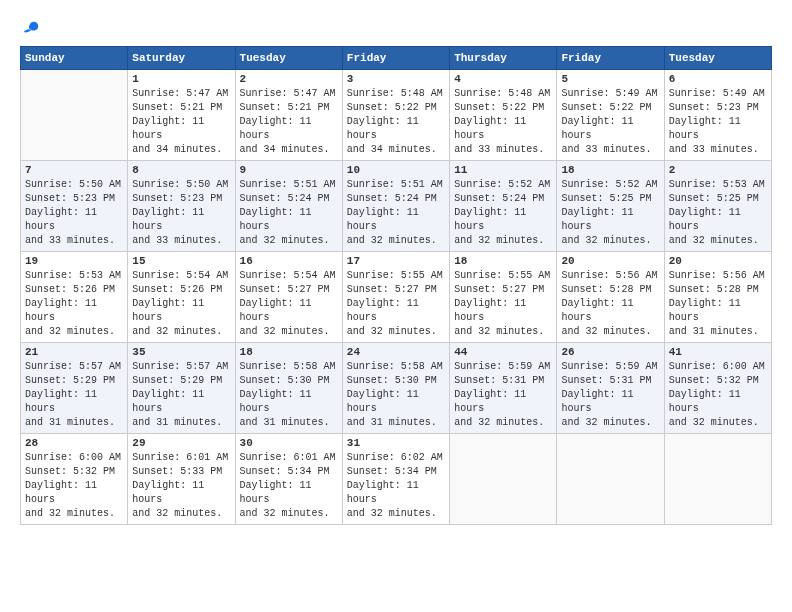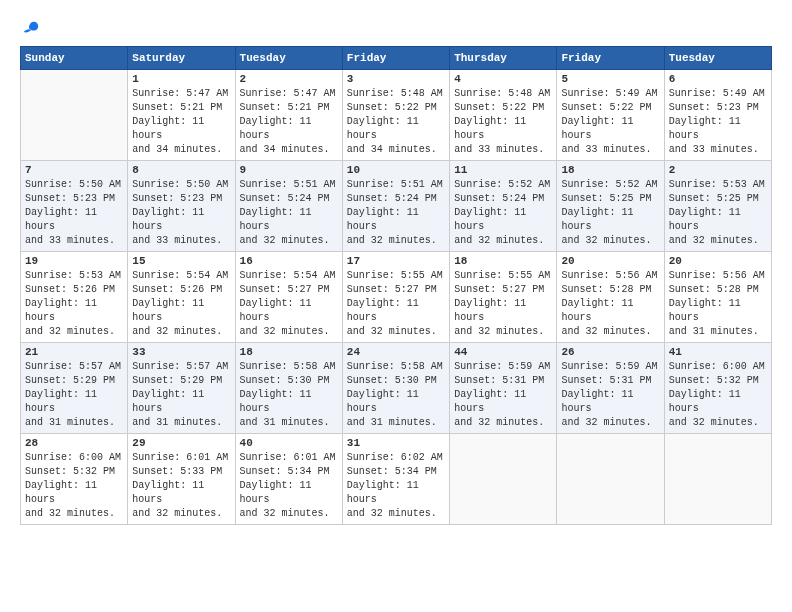--- a/index.html
+++ b/index.html
@@ -281,21 +281,21 @@
         </tr>
         <tr class="row-shade">
           <td>
             <span class="day-num">21</span>
             <div class="day-info" style="white-space: pre-line;">Sunrise: 5:57 AM
 Sunset: 5:29 PM
 Daylight: 11 hours
 and 31 minutes.</div>
           </td>
           <td>
-            <span class="day-num">33</span>
+            <span class="day-num">35</span>
             <div class="day-info" style="white-space: pre-line;">Sunrise: 5:57 AM
 Sunset: 5:29 PM
 Daylight: 11 hours
 and 31 minutes.</div>
           </td>
           <td>
             <span class="day-num">18</span>
             <div class="day-info" style="white-space: pre-line;">Sunrise: 5:58 AM
 Sunset: 5:30 PM
 Daylight: 11 hours
@@ -339,21 +339,21 @@
 and 32 minutes.</div>
           </td>
           <td>
             <span class="day-num">29</span>
             <div class="day-info" style="white-space: pre-line;">Sunrise: 6:01 AM
 Sunset: 5:33 PM
 Daylight: 11 hours
 and 32 minutes.</div>
           </td>
           <td>
-            <span class="day-num">40</span>
+            <span class="day-num">30</span>
             <div class="day-info" style="white-space: pre-line;">Sunrise: 6:01 AM
 Sunset: 5:34 PM
 Daylight: 11 hours
 and 32 minutes.</div>
           </td>
           <td>
             <span class="day-num">31</span>
             <div class="day-info" style="white-space: pre-line;">Sunrise: 6:02 AM
 Sunset: 5:34 PM
 Daylight: 11 hours

